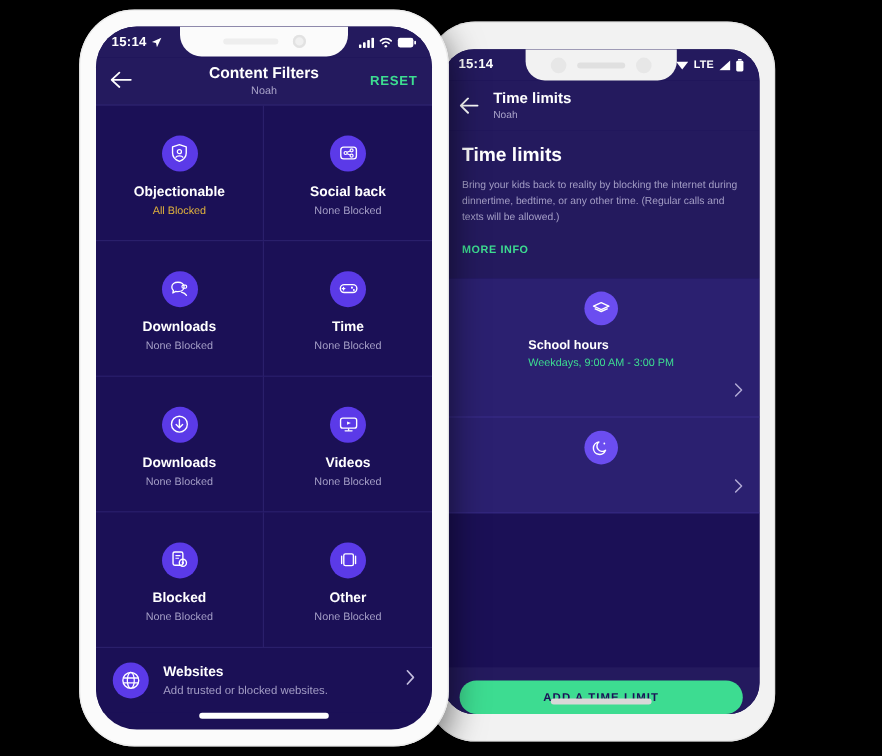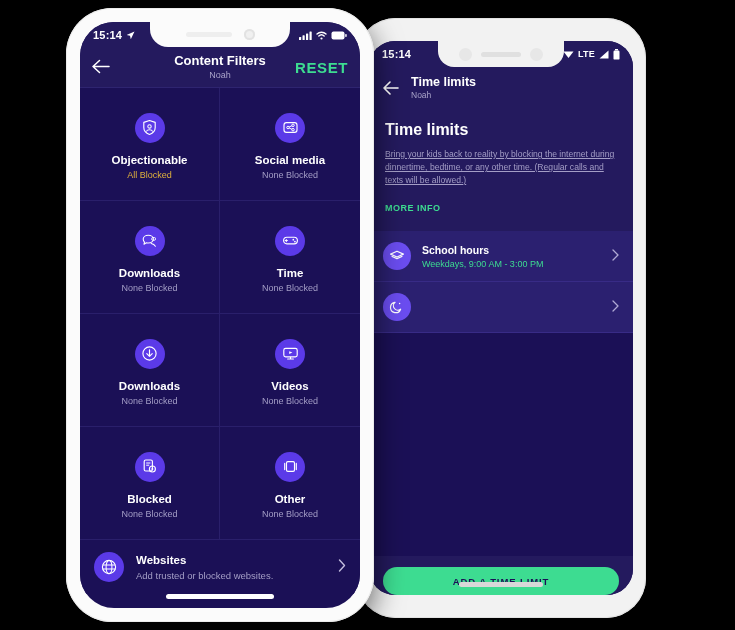--- a/index.html
+++ b/index.html
@@ -101,21 +101,21 @@
   }
   .back-arrow { width: 18px; height: 18px; flex: 0 0 18px; cursor: pointer; }
   .cf-title-wrap {
     position:absolute; left:0; right:0; top:0; bottom:0;
     display:flex; flex-direction:column; align-items:center; justify-content:center;
     pointer-events:none;
   }
   .cf-title { color:#fff; font-size: 13px; font-weight: bold; line-height: 1.15; }
   .cf-sub { color:#a9a3c9; font-size: 9px; line-height: 1.3; margin-top:1px;}
   .cf-reset {
-    margin-left:auto; color:#3ddc91; font-size: 15px; font-weight: bold;
+    margin-left:auto; color:#3ddc91; font-size: 11px; font-weight: bold;
     letter-spacing: 0.6px; z-index: 3;
   }
 
   .grid {
     display: grid;
     grid-template-columns: 1fr 1fr;
     background: #1b1056;
   }
   .tile {
     height: 113px;
@@ -157,28 +157,29 @@
     height: 42px; background:#241a5e;
     display:flex; align-items:center; gap: 12px;
     padding: 0 14px; box-sizing:border-box;
   }
   .tl-head-texts { display:flex; flex-direction:column; }
   .tl-head-title { color:#fff; font-size:12.5px; font-weight:bold; line-height:1.2;}
   .tl-head-sub { color:#a9a3c9; font-size:8.5px; line-height:1.4; }
 
   .tl-hero { background:#241a5e; padding: 12px 16px 16px 16px; }
   .tl-hero-title { color:#fff; font-size: 16px; font-weight: bold; margin-bottom: 9px; }
-  .tl-hero-desc { color:#a49ec6; font-size: 8.6px; line-height: 1.52; text-decoration: underline; }
+  .tl-hero-desc { color:#a49ec6; font-size: 8.6px; line-height: 1.52; }
   .tl-more { color:#3ddc91; font-size: 9px; font-weight:bold; letter-spacing:0.5px; margin-top: 16px; display:inline-block;}
 
   .tl-list { background:#2b2070; }
   .tl-row {
     display:flex; align-items:center; gap: 11px;
     padding: 11px 14px;
     border-bottom: 1px solid #382b86;
+    flex-direction: column;
   }
   .tl-row-icon {
     width: 28px; height: 28px; border-radius: 50%;
     background:#6b4df0; flex: 0 0 28px;
     display:flex; align-items:center; justify-content:center;
   }
   .tl-row-texts { display:flex; flex-direction:column; gap:3px; }
   .tl-row-title { color:#fff; font-size: 10.5px; font-weight:bold; }
   .tl-row-sub { color:#3ddc91; font-size: 9px; }
   .tl-rest { background:#1b1056; flex: 1 1 auto; }
@@ -372,21 +373,21 @@
         <div class="tile">
           <span class="tile-icon">
             <svg width="17" height="17" viewBox="0 0 17 17">
                 <rect x="2" y="3.6" width="13" height="9.8" rx="2.4" fill="none" stroke="#fff" stroke-width="1.15"></rect>
                 <circle cx="11" cy="6.3" r="1.25" fill="none" stroke="#fff" stroke-width="1"></circle>
                 <circle cx="11" cy="10.7" r="1.25" fill="none" stroke="#fff" stroke-width="1"></circle>
                 <circle cx="6" cy="8.5" r="1.25" fill="none" stroke="#fff" stroke-width="1"></circle>
                 <path d="M7.2 7.9 L9.9 6.8 M7.2 9.1 L9.9 10.2" stroke="#fff" stroke-width="1"></path>
               </svg>
           </span>
-          <span class="tile-label">Social media</span>
+          <span class="tile-label">Social back</span>
           <span class="tile-status">None Blocked</span>
         </div>
 
         <div class="tile">
           <span class="tile-icon">
             <svg width="17" height="17" viewBox="0 0 17 17">
                 <path d="M2.2 7.1 C2.2 4.9 4.4 3.2 7.3 3.2 C10.2 3.2 12.4 4.9 12.4 7.1 C12.4 9.3 10.2 11 7.3 11 C6.6 11 6 10.9 5.4 10.8 L3 12.2 L3.5 10.1 C2.7 9.4 2.2 8.3 2.2 7.1 Z" fill="none" stroke="#fff" stroke-width="1.1" stroke-linejoin="round"></path>
                 <path d="M10.2 11.5 C11.9 11.9 13.6 12.9 14.4 14.2" fill="none" stroke="#fff" stroke-width="1.05" stroke-linecap="round"></path>
                 <rect x="10.7" y="5.6" width="3.8" height="2.6" rx="1" fill="none" stroke="#fff" stroke-width="1"></rect>
               </svg>

